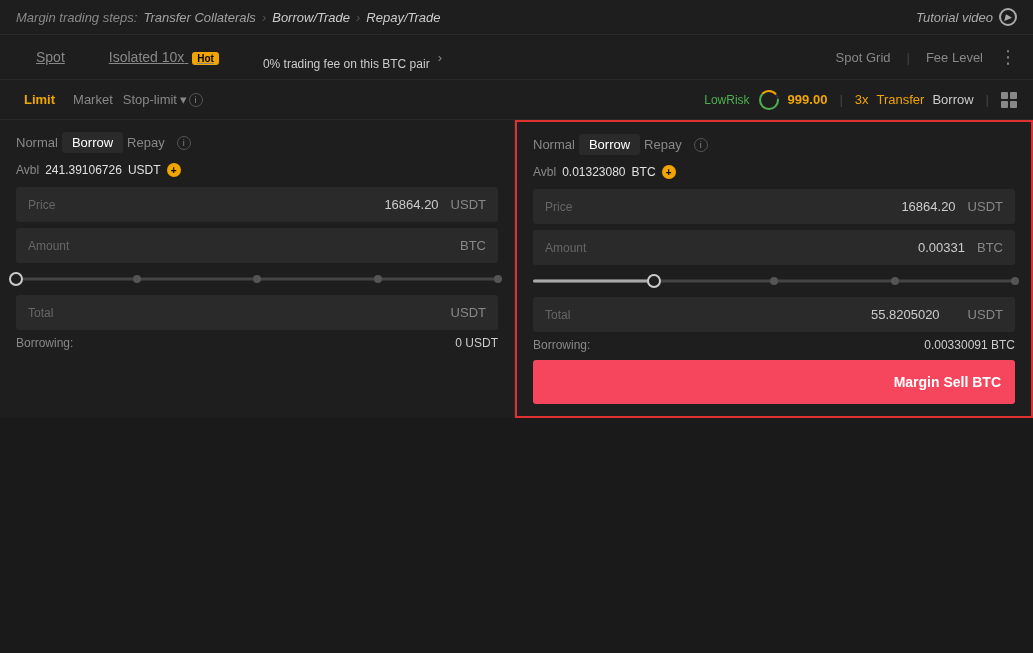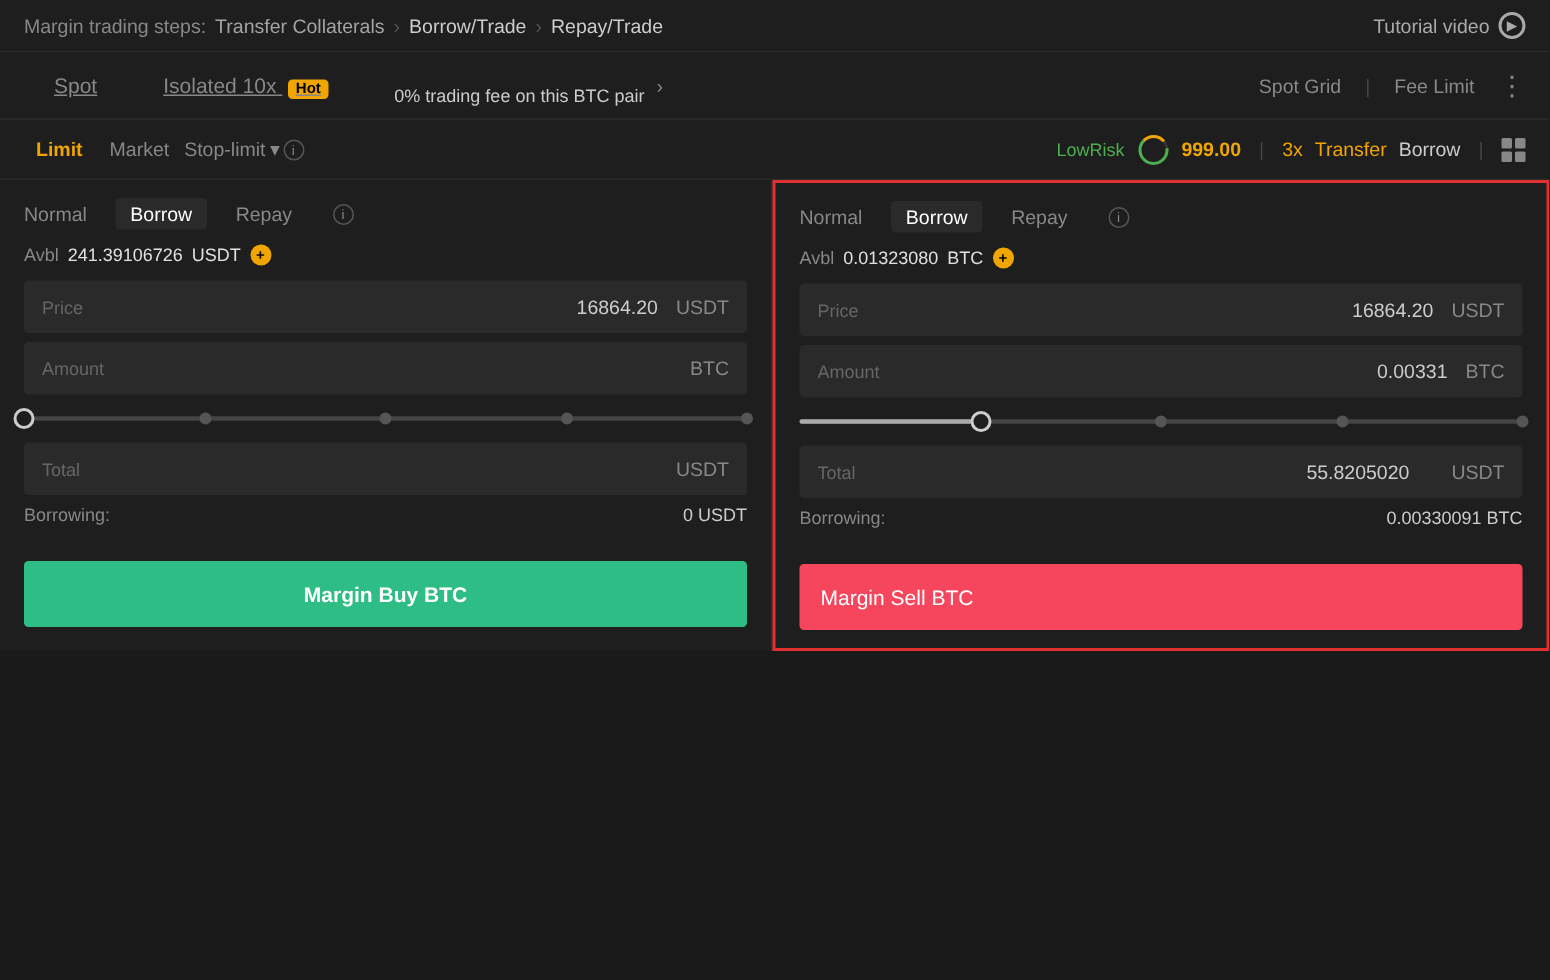--- a/index.html
+++ b/index.html
@@ -14,20 +14,21 @@
     }
 
     
     .breadcrumb-bar {
       background: #1e1e1e;
       padding: 8px 16px;
       display: flex;
       align-items: center;
       justify-content: space-between;
       border-bottom: 1px solid #2a2a2a;
+      font-style: italic;
     }
     .breadcrumb-left {
       display: flex;
       align-items: center;
       gap: 6px;
       font-size: 13px;
     }
     .breadcrumb-label {
       color: #888;
       font-weight: 500;
@@ -228,21 +229,21 @@
     }
     .panel:last-child {
       border-right: none;
       border: 2px solid #e03030;
     }
 
     
     .mode-tabs {
       display: flex;
       align-items: center;
-      gap: 19px;
+      gap: 4px;
       margin-bottom: 10px;
     }
     .mode-tab {
       color: #888;
       cursor: pointer;
       font-size: 13px;
       padding: 2px 0;
     }
     .mode-tab.active {
       color: #fff;
@@ -302,21 +303,21 @@
       color: #888;
       font-size: 13px;
       margin-left: 8px;
     }
 
     
     .borrowing-row {
       display: flex;
       align-items: center;
       justify-content: space-between;
-      margin-bottom: 24px;
+      margin-bottom: 8px;
       font-size: 12px;
     }
     .borrowing-label {
       color: #888;
     }
     .borrowing-value {
       color: #ccc;
     }
 
     
@@ -331,25 +332,25 @@
       border-radius: 3px;
       cursor: pointer;
       text-align: center;
     }
     .sell-btn {
       width: 100%;
       padding: 14px;
       background: #f6465d;
       color: #fff;
       font-size: 14px;
-      font-weight: normal;
+      font-weight: bold;
       border: none;
       border-radius: 3px;
       cursor: pointer;
-      text-align: left;
+      text-align: right;
     }
 
     .slider-container {
       position: relative;
       height: 16px;
       margin: 8px 0;
     }
     .s-track {
       position: absolute;
       top: 50%;
@@ -413,21 +414,21 @@
     <span>Isolated 10x</span>
     <span class="hot-badge">Hot</span>
   </div>
   <div class="promo-area">
     <span class="promo-text">0% trading fee on this BTC pair</span>
     <span class="arrow-btn">›</span>
   </div>
   <div class="right-tabs">
     <span>Spot Grid</span>
     <span style="color:#444">|</span>
-    <span>Fee Limit</span>
+    <span>Fee Level</span>
     <span class="dots-btn">⋮</span>
   </div>
 </div>
 
 <div class="order-type-row">
   <div class="order-types">
     <span class="ot-item active">Limit</span>
     <span class="ot-item">Market</span>
     <div class="ot-dropdown">
       <span>Stop-limit</span>
@@ -517,21 +518,20 @@
 
     
     <div class="borrowing-row">
       <span class="borrowing-label">Borrowing:</span>
       <span class="borrowing-value">
         <span>0</span>&nbsp;<span>USDT</span>
       </span>
     </div>
 
     
-    <button class="buy-btn">Margin Buy BTC</button>
   </div>
 
   <div class="panel">
     
     <div class="mode-tabs">
       <span class="mode-tab">Normal</span>
       <span class="mode-tab active">Borrow</span>
       <span class="mode-tab">Repay</span>
       <div class="info-icon" style="margin-left:8px">i</div>
     </div>

